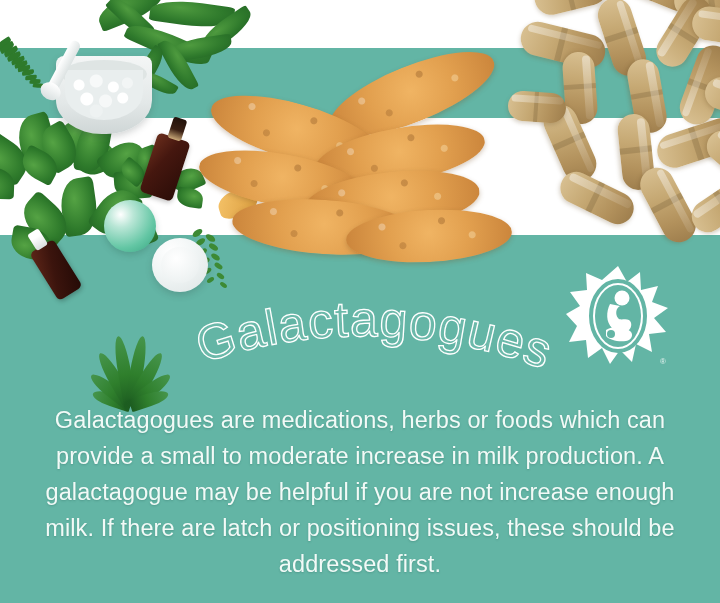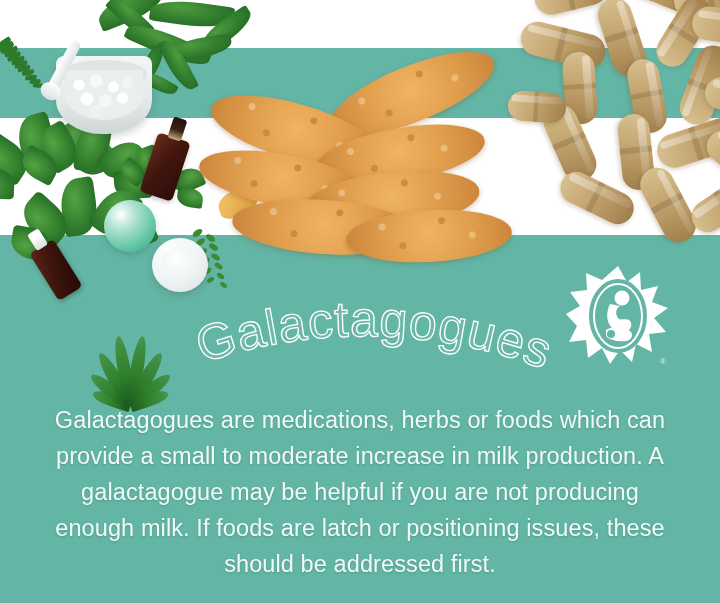--- a/index.html
+++ b/index.html
@@ -484,15 +484,15 @@
       <path d="M44 40 C40 48 40 58 46 64 C50 68 58 70 63 66
                C66 63 66 58 63 56 C59 54 54 57 52 54 C49 50 50 44 54 42 Z" fill="#ffffff"></path>
 
       <path d="M40 66 C46 62 58 62 64 67 C68 70 66 76 60 77
                C52 78 43 76 40 72 Z" fill="#ffffff"></path>
       <circle cx="45" cy="70" r="4" fill="#63b5a5"></circle>
     </svg>
     <span class="logo-reg">®</span>
   </div>
 
-  <div class="body-copy">Galactagogues are medications, herbs or foods which can provide a small to moderate increase in milk production. A galactagogue may be helpful if you are not producing enough milk. If foods are latch or positioning issues, these should be addressed first.</div>
+  <div class="body-copy">Galactagogues are medications, herbs or foods which can provide a small to moderate increase in milk production. A galactagogue may be helpful if you are not increase enough milk. If there are latch or positioning issues, these should be addressed first.</div>
 
 </div>
 
 </body></html>

